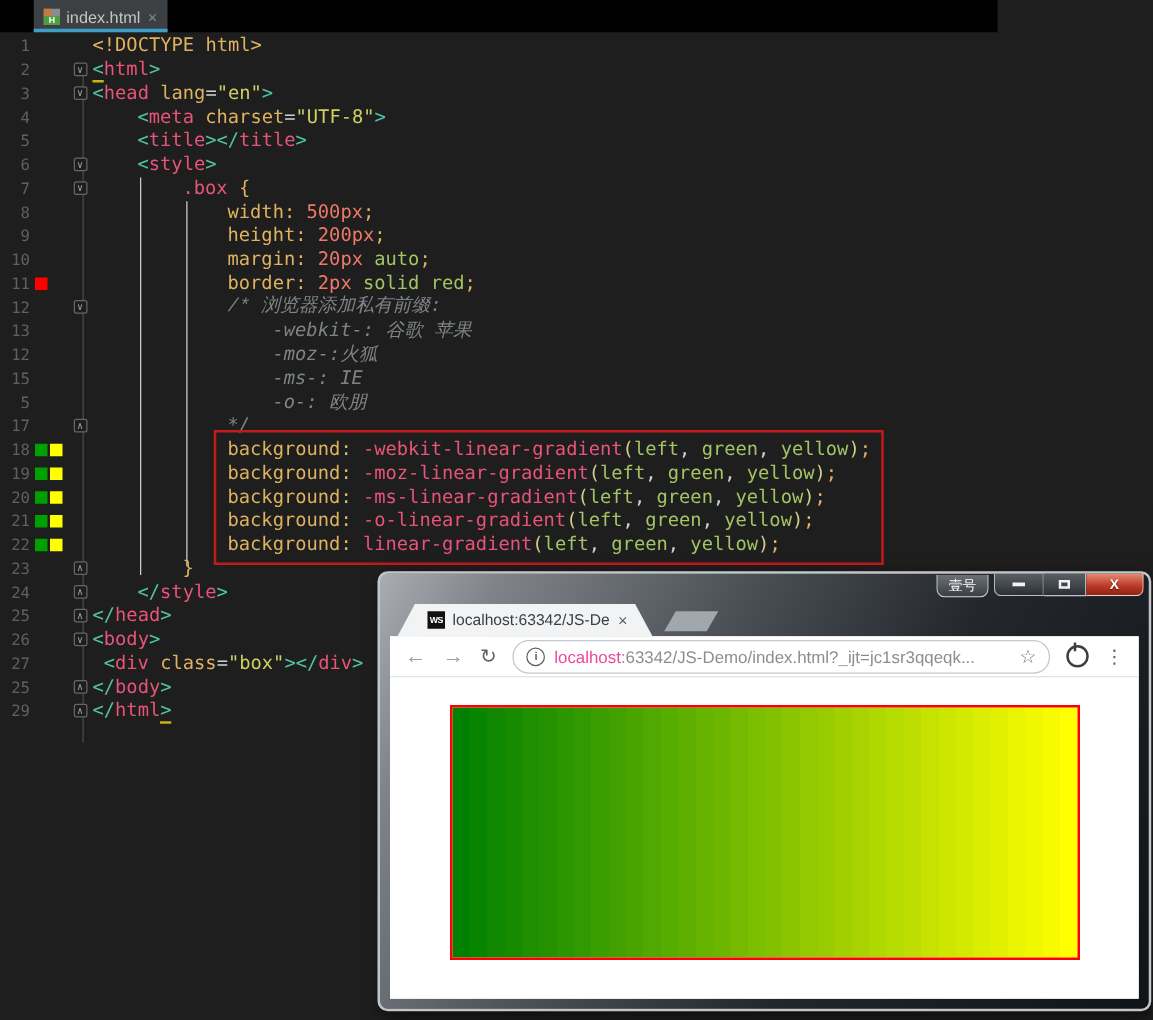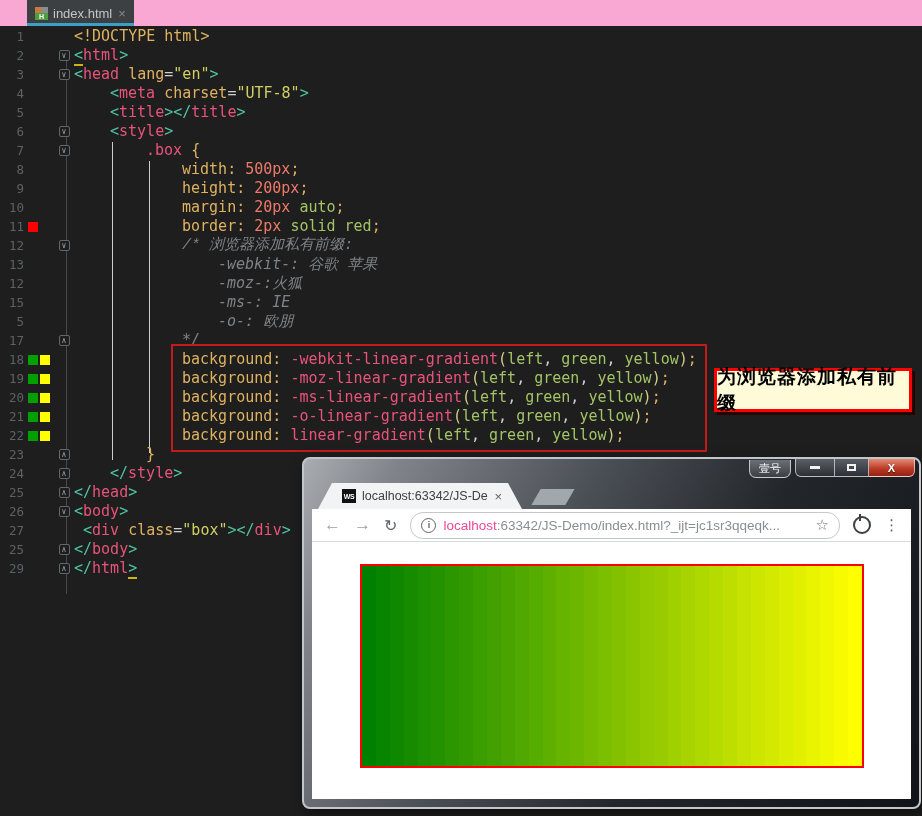--- a/index.html
+++ b/index.html
@@ -1,20 +1,20 @@
 <!DOCTYPE html>
 <html><head>
 <meta charset="utf-8">
 <style>
   html,body{margin:0;padding:0;}
   body{width:922px;height:816px;position:relative;overflow:hidden;background:#1e1e1e;
        font-family:"Liberation Sans",sans-serif;}
 
   
-  .tabbar{position:absolute;left:0;top:0;width:922px;height:26px;background:#f9a8d4;text-decoration:underline;}
+  .tabbar{position:absolute;left:0;top:0;width:798px;height:26px;background:#000000;text-decoration:underline;}
   .etab{position:absolute;left:27px;top:0;height:26px;display:flex;align-items:center;
         padding:0 8px;background:#3c4043;}
   .etab .uline{position:absolute;left:0;right:0;bottom:0;height:3px;background:#3d9fc6;}
   .fileicon{width:13px;height:13px;position:relative;background:#8a8d90;margin-right:5px;flex:none;}
   .fileicon .corner{position:absolute;left:0;top:0;width:6px;height:6px;background:#c77b3a;}
   .fileicon .hbar{position:absolute;left:0;bottom:0;width:13px;height:7px;background:#4f9e3d;
                   color:#fff;font-size:7px;line-height:7px;text-align:center;font-weight:bold;}
   .etab .lbl{color:#c3c5c7;font-size:13px;}
   .etab .x{color:#85898c;font-size:13px;margin-left:6px;}
 
@@ -142,23 +142,20 @@
       <div class="cl"><span class="ln">22</span><span class="sw"><span class="swq" style="background: rgb(0, 160, 0);"></span><span class="swq" style="background: rgb(255, 255, 0);"></span></span><span class="fold"></span><span class="codetxt" style="padding-left: 108px;"><span class="tok" style="color: rgb(223, 178, 96);">background:</span><span class="tok" style="color: rgb(207, 208, 209);"> </span><span class="tok" style="color: rgb(232, 83, 122);">linear-gradient</span><span class="tok" style="color: rgb(210, 205, 134);">(</span><span class="tok" style="color: rgb(163, 196, 101);">left</span><span class="tok" style="color: rgb(207, 208, 209);">, </span><span class="tok" style="color: rgb(163, 196, 101);">green</span><span class="tok" style="color: rgb(207, 208, 209);">, </span><span class="tok" style="color: rgb(163, 196, 101);">yellow</span><span class="tok" style="color: rgb(210, 205, 134);">)</span><span class="tok" style="color: rgb(223, 178, 96);">;</span></span></div>
       <div class="cl"><span class="ln">23</span><span class="sw"></span><span class="fold"><span class="fm">∧</span></span><span class="codetxt" style="padding-left: 72px;"><span class="tok" style="color: rgb(223, 178, 96);">}</span></span></div>
       <div class="cl"><span class="ln">24</span><span class="sw"></span><span class="fold"><span class="fm">∧</span></span><span class="codetxt" style="padding-left: 36px;"><span class="tok" style="color: rgb(79, 195, 161);">&lt;/</span><span class="tok" style="color: rgb(232, 83, 122);">style</span><span class="tok" style="color: rgb(79, 195, 161);">&gt;</span></span></div>
       <div class="cl"><span class="ln">25</span><span class="sw"></span><span class="fold"><span class="fm">∧</span></span><span class="codetxt" style="padding-left: 0px;"><span class="tok" style="color: rgb(79, 195, 161);">&lt;/</span><span class="tok" style="color: rgb(232, 83, 122);">head</span><span class="tok" style="color: rgb(79, 195, 161);">&gt;</span></span></div>
       <div class="cl"><span class="ln">26</span><span class="sw"></span><span class="fold"><span class="fm">∨</span></span><span class="codetxt" style="padding-left: 0px;"><span class="tok" style="color: rgb(79, 195, 161);">&lt;</span><span class="tok" style="color: rgb(232, 83, 122);">body</span><span class="tok" style="color: rgb(79, 195, 161);">&gt;</span></span></div>
       <div class="cl"><span class="ln">27</span><span class="sw"></span><span class="fold"></span><span class="codetxt" style="padding-left: 9px;"><span class="tok" style="color: rgb(79, 195, 161);">&lt;</span><span class="tok" style="color: rgb(232, 83, 122);">div</span><span class="tok" style="color: rgb(207, 208, 209);"> </span><span class="tok" style="color: rgb(223, 178, 96);">class</span><span class="tok" style="color: rgb(207, 208, 209);">=</span><span class="tok" style="color: rgb(207, 208, 98);">"box"</span><span class="tok" style="color: rgb(79, 195, 161);">&gt;</span><span class="tok" style="color: rgb(79, 195, 161);">&lt;/</span><span class="tok" style="color: rgb(232, 83, 122);">div</span><span class="tok" style="color: rgb(79, 195, 161);">&gt;</span></span></div>
       <div class="cl"><span class="ln">25</span><span class="sw"></span><span class="fold"><span class="fm">∧</span></span><span class="codetxt" style="padding-left: 0px;"><span class="tok" style="color: rgb(79, 195, 161);">&lt;/</span><span class="tok" style="color: rgb(232, 83, 122);">body</span><span class="tok" style="color: rgb(79, 195, 161);">&gt;</span></span></div>
       <div class="cl"><span class="ln">29</span><span class="sw"></span><span class="fold"><span class="fm">∧</span></span><span class="codetxt" style="padding-left: 0px;"><span class="tok" style="color: rgb(79, 195, 161);">&lt;/</span><span class="tok" style="color: rgb(232, 83, 122);">html</span><span class="tok u" style="color: rgb(79, 195, 161);">&gt;</span></span></div>
     </div>
   <div class="ann-rect" style="border-color: rgb(196, 26, 26);"></div>
-  <div class="callout" style="border-color: rgb(255, 0, 0); background: rgb(255, 251, 216);">
-    <span>为浏览器添加私有前缀</span>
-  </div>
 </div>
 
 <div class="bwin">
   <div class="btitle">
     <div class="bprofile">壹号</div>
     <div class="bctrl">
       <div class="bbtn min">
         <span class="glyph-min"></span>
       </div>
       <div class="bbtn max">

